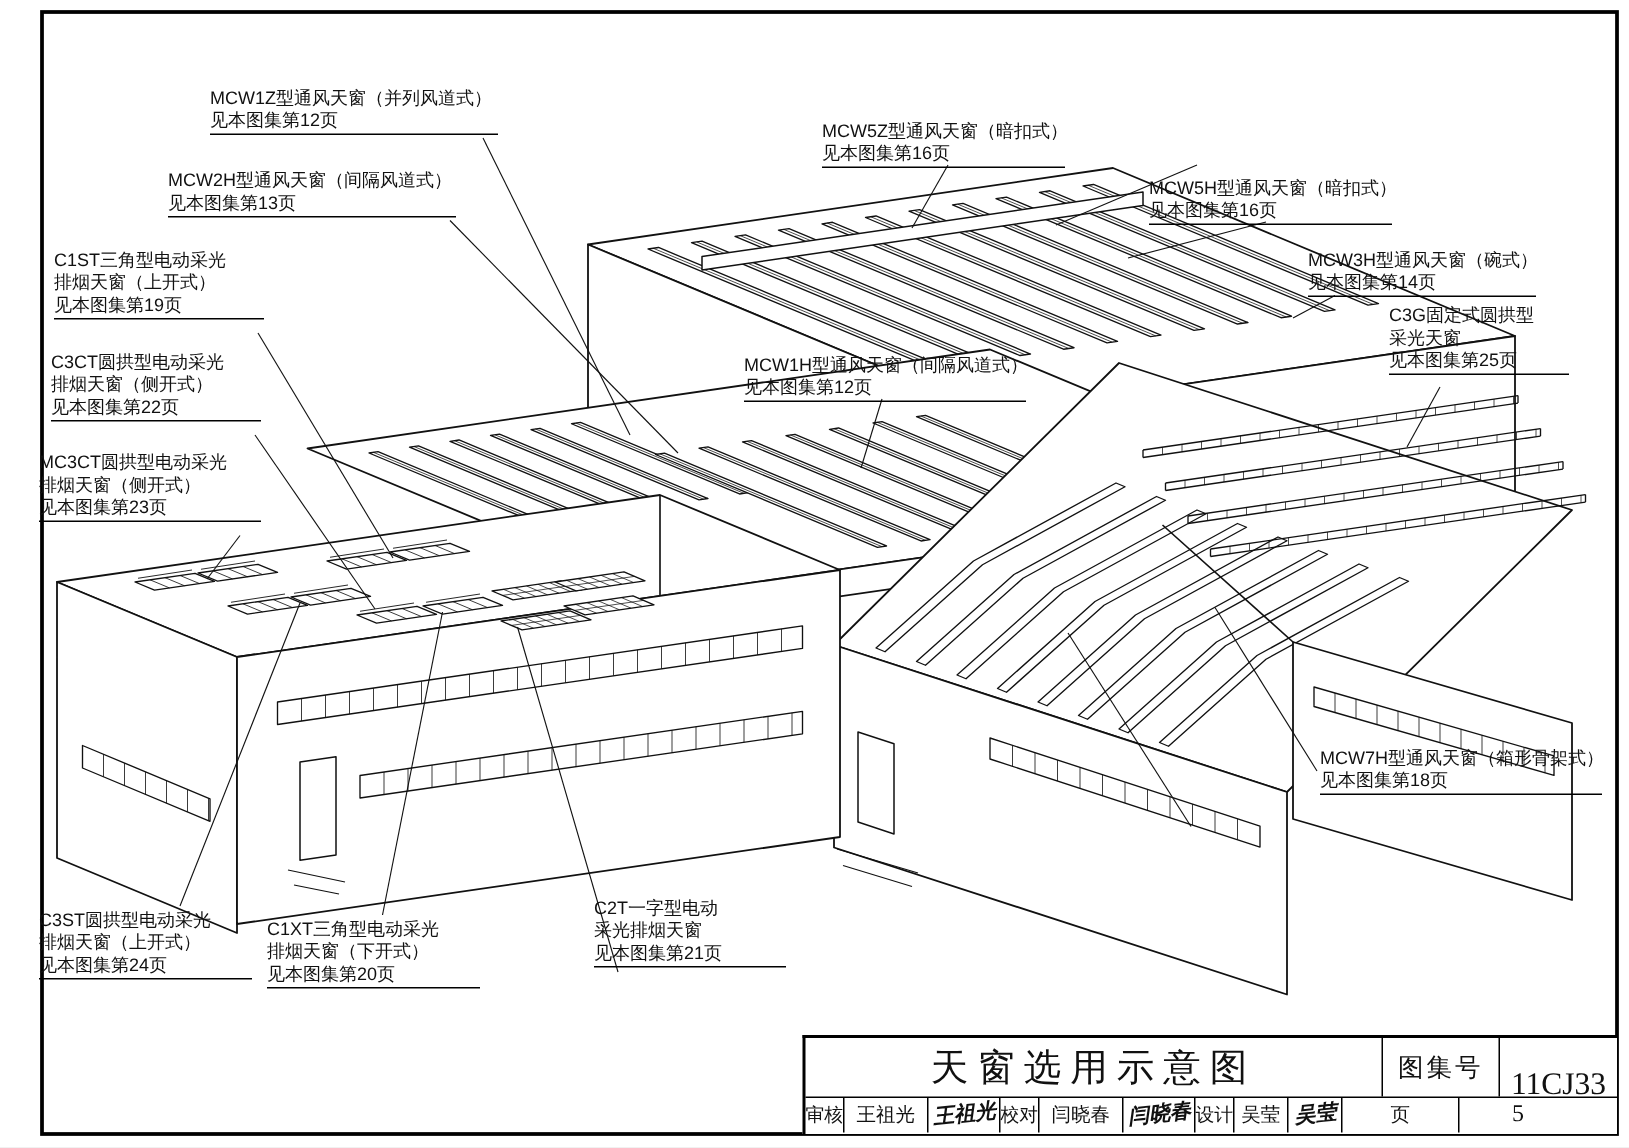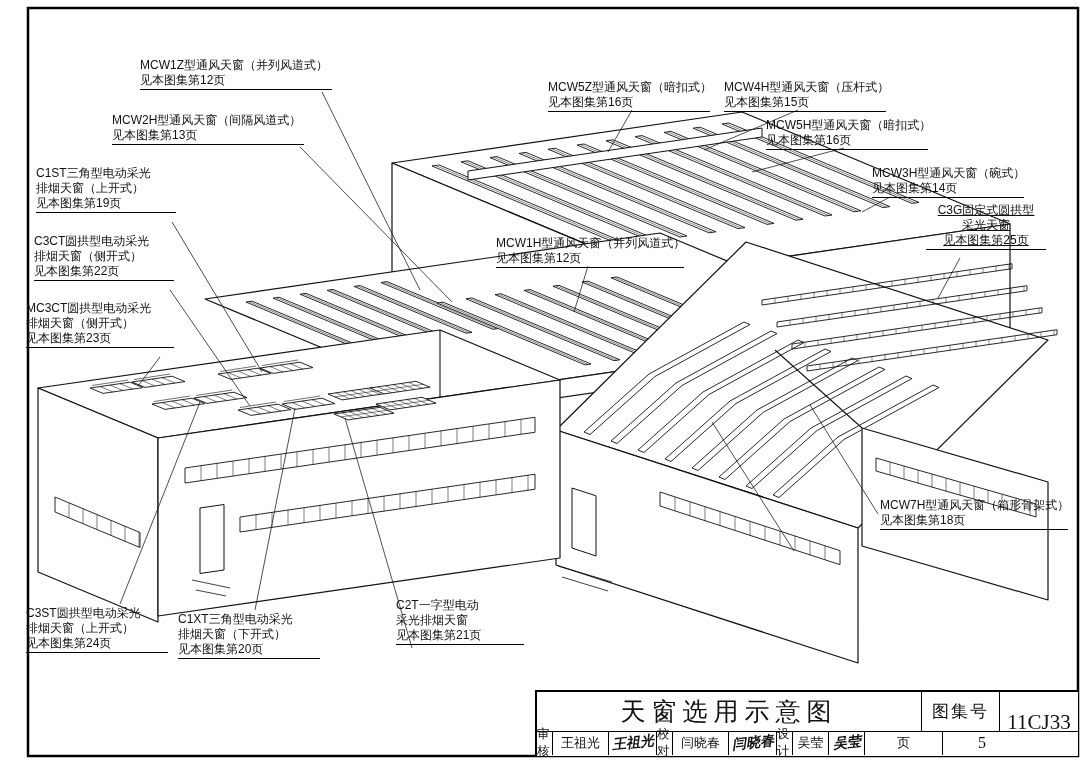--- a/index.html
+++ b/index.html
@@ -3,35 +3,35 @@
 <meta charset="utf-8">
 <style>
   html,body{margin:0;padding:0;background:#e8e8e8;}
   .page{position:relative;width:1086px;height:765px;background:#ffffff;overflow:hidden;
         font-family:"Liberation Sans",sans-serif;color:#111;}
   .page svg{position:absolute;left:0;top:0;}
   
   .callout{position:absolute;text-align:left;font-size:12px;line-height:15px;white-space:nowrap;}
   .callout .cl{display:block;}
   .callout .shelf{border-bottom:1px solid #000;padding-bottom:1px;}
-  .callout.align-left{text-align:center;text-decoration:underline;}
+  .callout.align-left{text-align:left;}
   
   .tb{position:absolute;left:535px;top:690px;width:543px;height:66px;box-sizing:border-box;
       border-left:2px solid #000;border-top:2px solid #000;background:#fff;
       font-family:"Liberation Serif",serif;}
   .tb .row{display:flex;box-sizing:border-box;}
   .tb .row1{height:40px;border-bottom:1.5px solid #000;text-align:right;}
   .tb .row2{height:22.5px;}
   .tb .cell{box-sizing:border-box;border-right:1px solid #000;display:flex;
             align-items:center;justify-content:center;overflow:visible;}
   .tb .cell:last-child{border-right:none;}
   .tb-title{width:385px;font-size:25px;letter-spacing:6px;}
   .tb-al{width:78px;font-size:17px;letter-spacing:2px;}
   .tb-av{width:78px;font-size:21px;margin-top:21px;}
-  .w35{width:16px;font-size:12.5px;}
+  .w35{width:26px;font-size:12.5px;}
   .w56{width:56px;font-size:13px;}
   .w48{width:48px;}
   .w36{width:36px;font-size:13px;}
   .w78{width:78px;}
   .tb-pl{font-size:13px;}
   .tb-pv{font-size:16px;}
   .sig{font-style:italic;font-weight:bold;font-size:14px;transform:rotate(-6deg);display:inline-block;}
 </style>
 </head>
 <body>
@@ -400,39 +400,35 @@
   </div>
   <div class="callout" style="left:26px;top:301px;width:148px">
     <span class="cl">MC3CT圆拱型电动采光</span>
     <span class="cl">排烟天窗（侧开式）</span>
     <span class="cl shelf">见本图集第23页</span>
   </div>
   <div class="callout" style="left:548px;top:80px;width:162px">
     <span class="cl">MCW5Z型通风天窗（暗扣式）</span>
     <span class="cl shelf">见本图集第16页</span>
   </div>
-  <div class="callout" style="left:724px;top:80px;width:162px">
-    <span class="cl">MCW4H型通风天窗（压杆式）</span>
-    <span class="cl shelf">见本图集第15页</span>
-  </div>
   <div class="callout" style="left:766px;top:118px;width:162px">
     <span class="cl">MCW5H型通风天窗（暗扣式）</span>
     <span class="cl shelf">见本图集第16页</span>
   </div>
   <div class="callout" style="left:872px;top:166px;width:152px">
     <span class="cl">MCW3H型通风天窗（碗式）</span>
     <span class="cl shelf">见本图集第14页</span>
   </div>
   <div class="callout align-left" style="left:926px;top:203px;width:120px">
     <span class="cl">C3G固定式圆拱型</span>
     <span class="cl">采光天窗</span>
     <span class="cl shelf">见本图集第25页</span>
   </div>
   <div class="callout" style="left:496px;top:236px;width:188px">
-    <span class="cl">MCW1H型通风天窗（并列风道式）</span>
+    <span class="cl">MCW1H型通风天窗（间隔风道式）</span>
     <span class="cl shelf">见本图集第12页</span>
   </div>
   <div class="callout" style="left:880px;top:498px;width:188px">
     <span class="cl">MCW7H型通风天窗（箱形骨架式）</span>
     <span class="cl shelf">见本图集第18页</span>
   </div>
   <div class="callout" style="left:26px;top:606px;width:142px">
     <span class="cl">C3ST圆拱型电动采光</span>
     <span class="cl">排烟天窗（上开式）</span>
     <span class="cl shelf">见本图集第24页</span>

